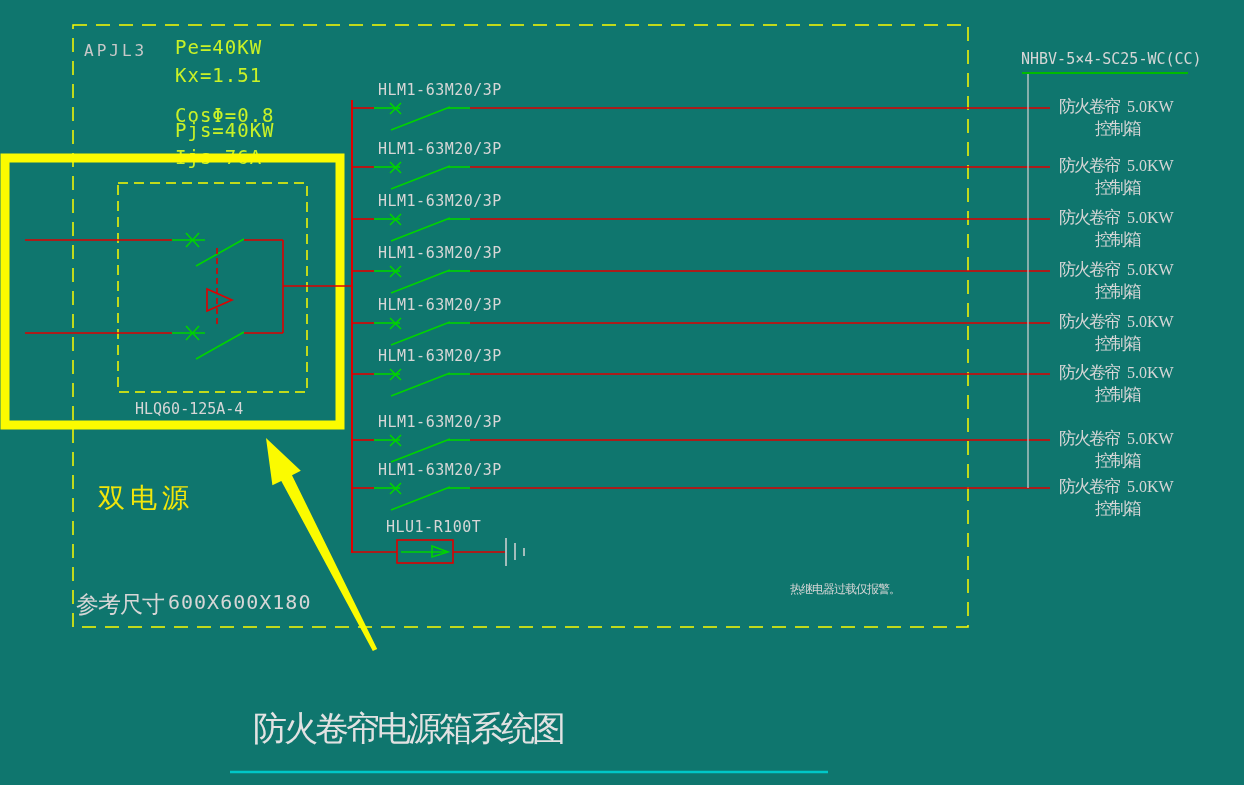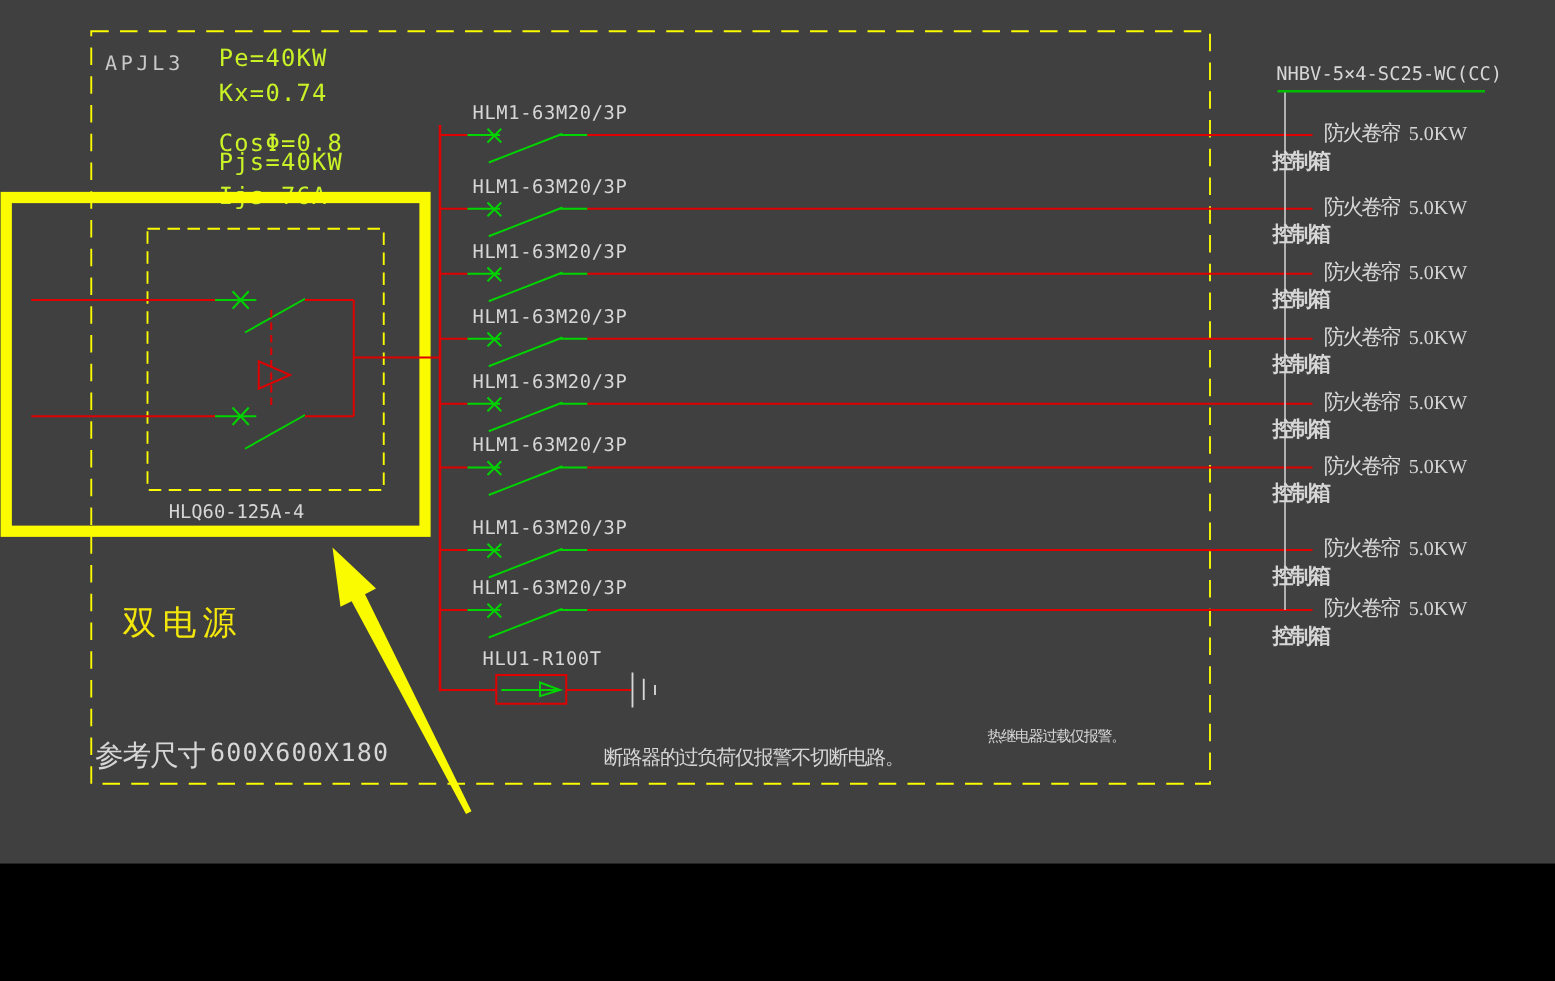--- a/index.html
+++ b/index.html
@@ -1,39 +1,39 @@
 <!DOCTYPE html>
 <html><head>
 <meta charset="utf-8">
 <style>
   html,body{margin:0;padding:0;background:#000;}
-  #stage{position:relative;width:1244px;height:691px;background:#404040;overflow:hidden;
+  #stage{position:relative;width:1244px;height:785px;background:#0f766e;overflow:hidden;
          font-family:"DejaVu Sans",sans-serif;}
   .txt{position:absolute;white-space:pre;color:#d6d6d6;font-family:Liberation Mono, monospace;}
   .mono{font-family:"DejaVu Sans Mono",monospace;}
   .param{color:#c9f227;font:19px "DejaVu Sans Mono",monospace;letter-spacing:1px;text-align:center;}
   .feeder-label{position:absolute;left:378px;color:#d6d6d6;
                 font:15px "DejaVu Sans Mono",monospace;letter-spacing:.5px;}
   .load-name{position:absolute;left:1059px;color:#d6d6d6;font-size:17px;letter-spacing:-2px;}
   .load-name .pw{font-family:Liberation Serif, serif;font-size:16px;letter-spacing:0;margin-left:8px;}
-  .load-box{position:absolute;left:1018px;color:#d6d6d6;font-size:17px;letter-spacing:-2px;font-weight:bold;}
+  .load-box{position:absolute;left:1095px;color:#d6d6d6;font-size:17px;letter-spacing:-2px;}
   svg{position:absolute;left:0;top:0;z-index:5;pointer-events:none;}
   .textlayer{position:absolute;left:0;top:0;width:100%;height:100%;z-index:2;}
 </style>
 </head>
 <body>
 
 <div id="stage">
 
   <div class="textlayer">
 
     <div class="txt mono" style="left:84px;top:41px;font-size:16px;letter-spacing:3px;color:#c8c8c8;">APJL3</div>
 
     <div class="txt param" style="left:175px;top:36px;">Pe=40KW</div>
-    <div class="txt param" style="left:175px;top:64px;">Kx=0.74</div>
+    <div class="txt param" style="left:175px;top:64px;">Kx=1.51</div>
     <div class="txt param" style="left:175px;top:92px;margin-top:12px;">CosΦ=0.8</div>
     <div class="txt param" style="left:175px;top:119px;">Pjs=40KW</div>
     <div class="txt param" style="left:175px;top:146px;">Ijs=76A</div>
 
     <div class="txt mono" style="left:135px;top:400px;width:106px;text-align:right;font-size:15px;">HLQ60-125A-4</div>
 
     <div class="txt" style="left:98px;top:480px;font-size:27px;letter-spacing:5px;color:#f2e60a;">双电源</div>
 
     <div class="feeder-label" style="top:81px;">HLM1-63M20/3P</div>
     <div class="feeder-label" style="top:140px;">HLM1-63M20/3P</div>
@@ -61,23 +61,23 @@
     <div class="load-name" style="top:361px;"><span>防火卷帘</span><span class="pw">5.0KW</span></div>
     <div class="load-box" style="top:383px;">控制箱</div>
     <div class="load-name" style="top:427px;"><span>防火卷帘</span><span class="pw">5.0KW</span></div>
     <div class="load-box" style="top:449px;">控制箱</div>
     <div class="load-name" style="top:475px;"><span>防火卷帘</span><span class="pw">5.0KW</span></div>
     <div class="load-box" style="top:497px;">控制箱</div>
 
     <div class="txt" style="left:76px;top:589px;font-size:23px;letter-spacing:-1px;">参考尺寸</div>
     <div class="txt mono" style="left:168px;top:590px;font-size:20px;letter-spacing:1px;">600X600X180</div>
 
-    <div class="txt" style="left:483px;top:596px;font-size:16px;letter-spacing:-1px;">断路器的过负荷仅报警不切断电路。</div>
     <div class="txt" style="left:790px;top:581px;font-size:12px;letter-spacing:-1px;">热继电器过载仅报警。</div>
 
+    <div class="txt" style="left:253px;top:706px;font-size:34px;letter-spacing:-3px;color:#e2e2e2;">防火卷帘电源箱系统图</div>
   </div>
 
   <svg width="1244" height="785" viewBox="0 0 1244 785">
 
     <rect x="73" y="25" width="895" height="602" fill="none" stroke="#fbfb00" stroke-width="1.5" stroke-dasharray="14 9"></rect>
 
     <rect x="5" y="158" width="335" height="267" fill="none" stroke="#fbfb00" stroke-width="9"></rect>
 
     <rect x="118" y="183" width="189" height="209" fill="none" stroke="#fbfb00" stroke-width="1.5" stroke-dasharray="10 6"></rect>
 

